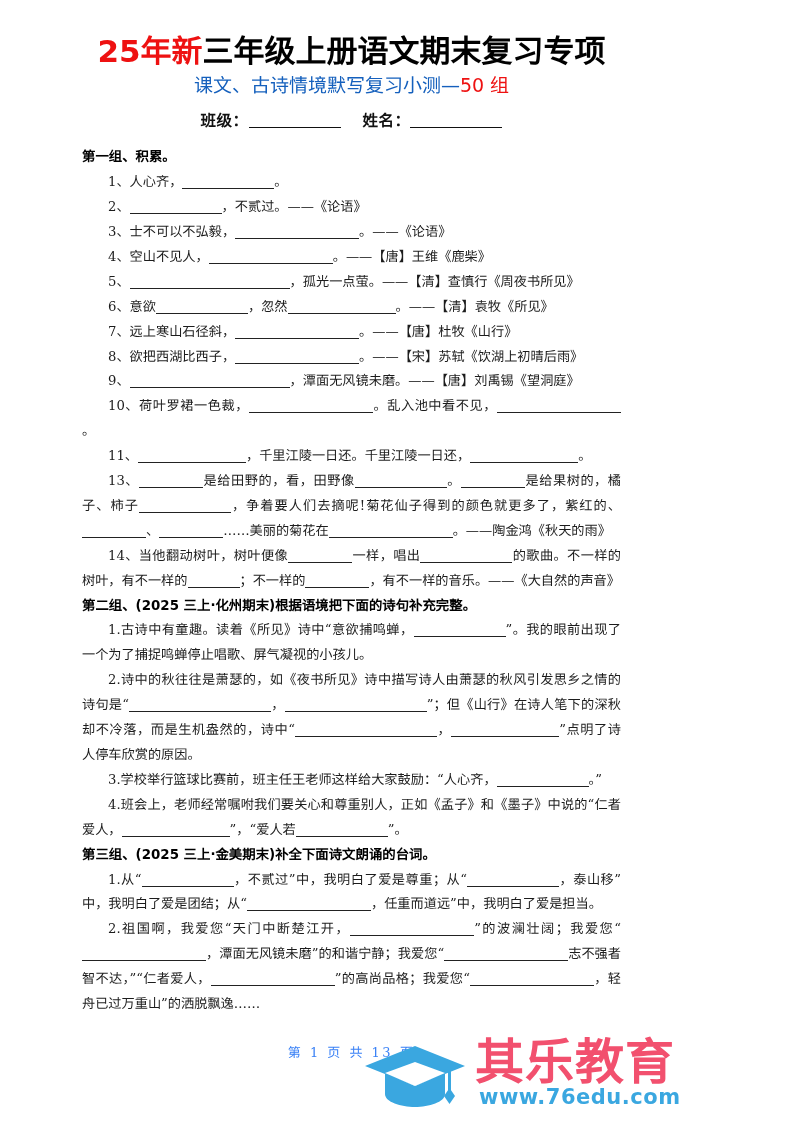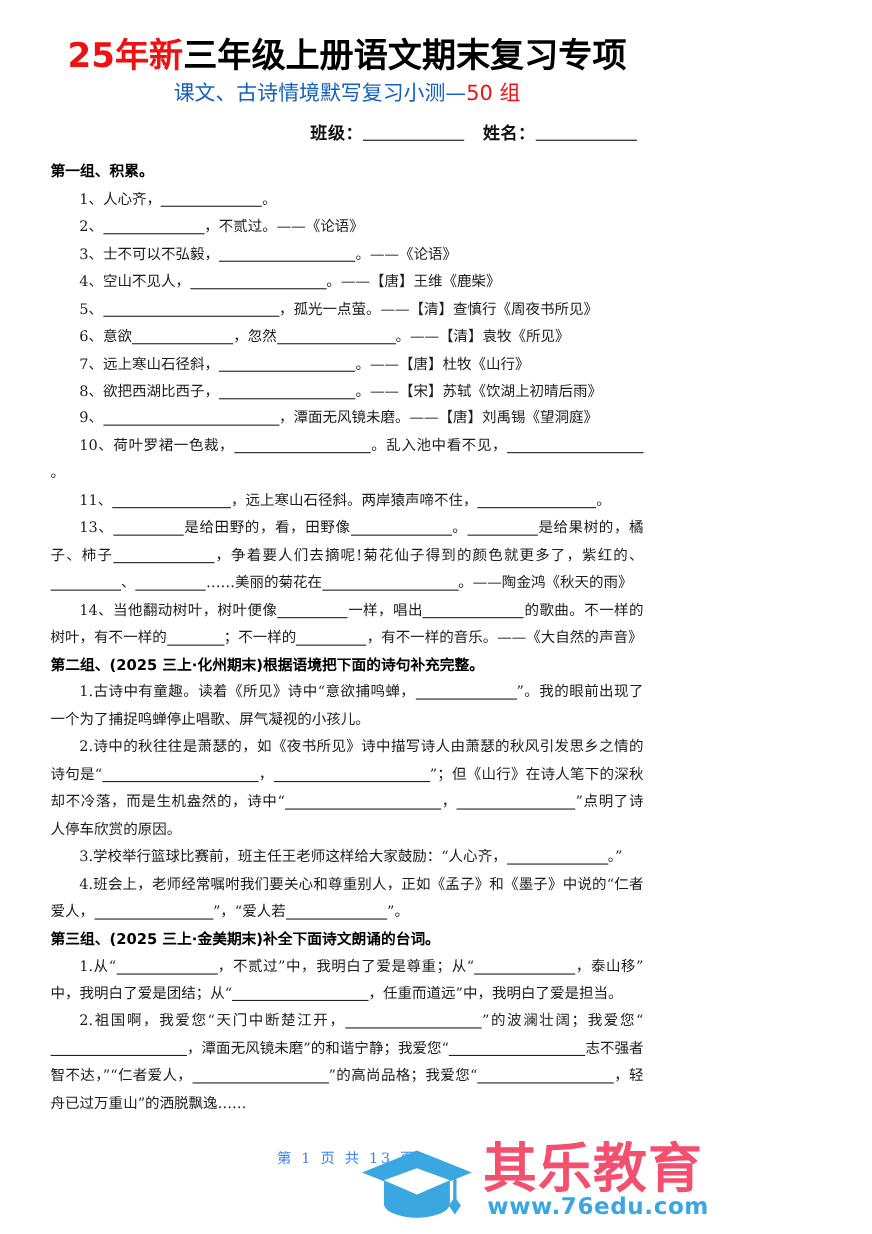--- a/index.html
+++ b/index.html
@@ -15,20 +15,21 @@
     font-family: "DejaVu Serif", "Liberation Serif", serif;
     color: #1a1a1a;
     overflow: hidden;
   }
   .page {
     position: relative;
     width: 631px;
     height: 1122px;
     box-sizing: border-box;
     padding: 0 46px;
+    margin-left: 36px;
   }
 
   
   .title-block {
     padding-top: 34px;
     text-align: center;
   }
   .title-line1 {
     font-family: "DejaVu Sans", "Liberation Sans", sans-serif;
     font-size: 31px;
@@ -53,25 +54,25 @@
   }
   .title-line2 .t-blue {
     color: #1560bd;
   }
   .title-line2 .t-red {
     color: #ee1111;
   }
 
   
   .idrow {
-    text-align: right;
+    text-align: center;
     margin-top: 11px;
     font-size: 15.5px;
     font-weight: bold;
-    font-family: Liberation Sans, sans-serif;
+    font-family: Liberation Mono, monospace;
     color: #111;
     letter-spacing: 0.5px;
   }
   .idrow .field {
     display: inline-block;
     margin: 0 6px;
   }
   .idrow .blank {
     display: inline-block;
     border-bottom: 1.4px solid #111;
@@ -204,21 +205,21 @@
       <div class="q ind"><span>1、</span><span>人心齐，</span><span class="u u-ml"></span><span>。</span></div>
       <div class="q ind"><span>2、</span><span class="u u-ml"></span><span>，不贰过。——《论语》</span></div>
       <div class="q ind"><span>3、</span><span>士不可以不弘毅，</span><span class="u u-xl"></span><span>。——《论语》</span></div>
       <div class="q ind"><span>4、</span><span>空山不见人，</span><span class="u u-xl"></span><span>。——【唐】王维《鹿柴》</span></div>
       <div class="q ind"><span>5、</span><span class="u u-3xl"></span><span>，孤光一点萤。——【清】查慎行《周夜书所见》</span></div>
       <div class="q ind"><span>6、</span><span>意欲</span><span class="u u-ml"></span><span>，忽然</span><span class="u u-l"></span><span>。——【清】袁牧《所见》</span></div>
       <div class="q ind"><span>7、</span><span>远上寒山石径斜，</span><span class="u u-xl"></span><span>。——【唐】杜牧《山行》</span></div>
       <div class="q ind"><span>8、</span><span>欲把西湖比西子，</span><span class="u u-xl"></span><span>。——【宋】苏轼《饮湖上初晴后雨》</span></div>
       <div class="q ind"><span>9、</span><span class="u u-3xl"></span><span>，潭面无风镜未磨。——【唐】刘禹锡《望洞庭》</span></div>
       <div class="q ind"><span>10、</span><span>荷叶罗裙一色裁，</span><span class="u u-xl"></span><span>。乱入池中看不见，</span><span class="u u-xl"></span><span>。</span></div>
-      <div class="q ind"><span>11、</span><span class="u u-l"></span><span>，远上寒山石径斜。两岸猿声啼不住，</span><span class="u u-l"></span><span>。</span></div>
+      <div class="q ind"><span>11、</span><span class="u u-l"></span><span>，千里江陵一日还。千里江陵一日还，</span><span class="u u-l"></span><span>。</span></div>
       <div class="q ind"><span>13、</span><span class="u u-sm"></span><span>是给田野的，看，田野像</span><span class="u u-ml"></span><span>。</span><span class="u u-sm"></span><span>是给果树的，橘子、柿子</span><span class="u u-ml"></span><span>，争着要人们去摘呢!菊花仙子得到的颜色就更多了，紫红的、</span><span class="u u-sm"></span><span>、</span><span class="u u-sm"></span><span>……美丽的菊花在</span><span class="u u-xl"></span><span>。——陶金鸿《秋天的雨》</span></div>
       <div class="q ind"><span>14、</span><span>当他翻动树叶，树叶便像</span><span class="u u-sm"></span><span>一样，唱出</span><span class="u u-ml"></span><span>的歌曲。不一样的树叶，有不一样的</span><span class="u u-s"></span><span>；不一样的</span><span class="u u-sm"></span><span>，有不一样的音乐。——《大自然的声音》</span></div>
       <div class="grp-head">第二组、(2025 三上·化州期末)根据语境把下面的诗句补充完整。</div>
       <div class="q ind"><span>1.</span><span>古诗中有童趣。读着《所见》诗中“意欲捕鸣蝉，</span><span class="u u-ml"></span><span>”。我的眼前出现了一个为了捕捉鸣蝉停止唱歌、屏气凝视的小孩儿。</span></div>
       <div class="q ind"><span>2.</span><span>诗中的秋往往是萧瑟的，如《夜书所见》诗中描写诗人由萧瑟的秋风引发思乡之情的诗句是“</span><span class="u u-xxl"></span><span>，</span><span class="u u-xxl"></span><span>”；但《山行》在诗人笔下的深秋却不冷落，而是生机盎然的，诗中“</span><span class="u u-xxl"></span><span>，</span><span class="u u-l"></span><span>”点明了诗人停车欣赏的原因。</span></div>
       <div class="q ind"><span>3.</span><span>学校举行篮球比赛前，班主任王老师这样给大家鼓励：“人心齐，</span><span class="u u-ml"></span><span>。”</span></div>
       <div class="q ind"><span>4.</span><span>班会上，老师经常嘱咐我们要关心和尊重别人，正如《孟子》和《墨子》中说的“仁者爱人，</span><span class="u u-l"></span><span>”，“爱人若</span><span class="u u-ml"></span><span>”。</span></div>
       <div class="grp-head">第三组、(2025 三上·金美期末)补全下面诗文朗诵的台词。</div>
       <div class="q ind"><span>1.</span><span>从“</span><span class="u u-ml"></span><span>，不贰过”中，我明白了爱是尊重；从“</span><span class="u u-ml"></span><span>，泰山移”中，我明白了爱是团结；从“</span><span class="u u-xl"></span><span>，任重而道远”中，我明白了爱是担当。</span></div>
       <div class="q ind"><span>2.</span><span>祖国啊，我爱您“天门中断楚江开，</span><span class="u u-xl"></span><span>”的波澜壮阔；我爱您“</span><span class="u u-xl"></span><span>，潭面无风镜未磨”的和谐宁静；我爱您“</span><span class="u u-xl"></span><span>志不强者智不达，”“仁者爱人，</span><span class="u u-xl"></span><span>”的高尚品格；我爱您“</span><span class="u u-xl"></span><span>，轻舟已过万重山”的洒脱飘逸……</span></div>

